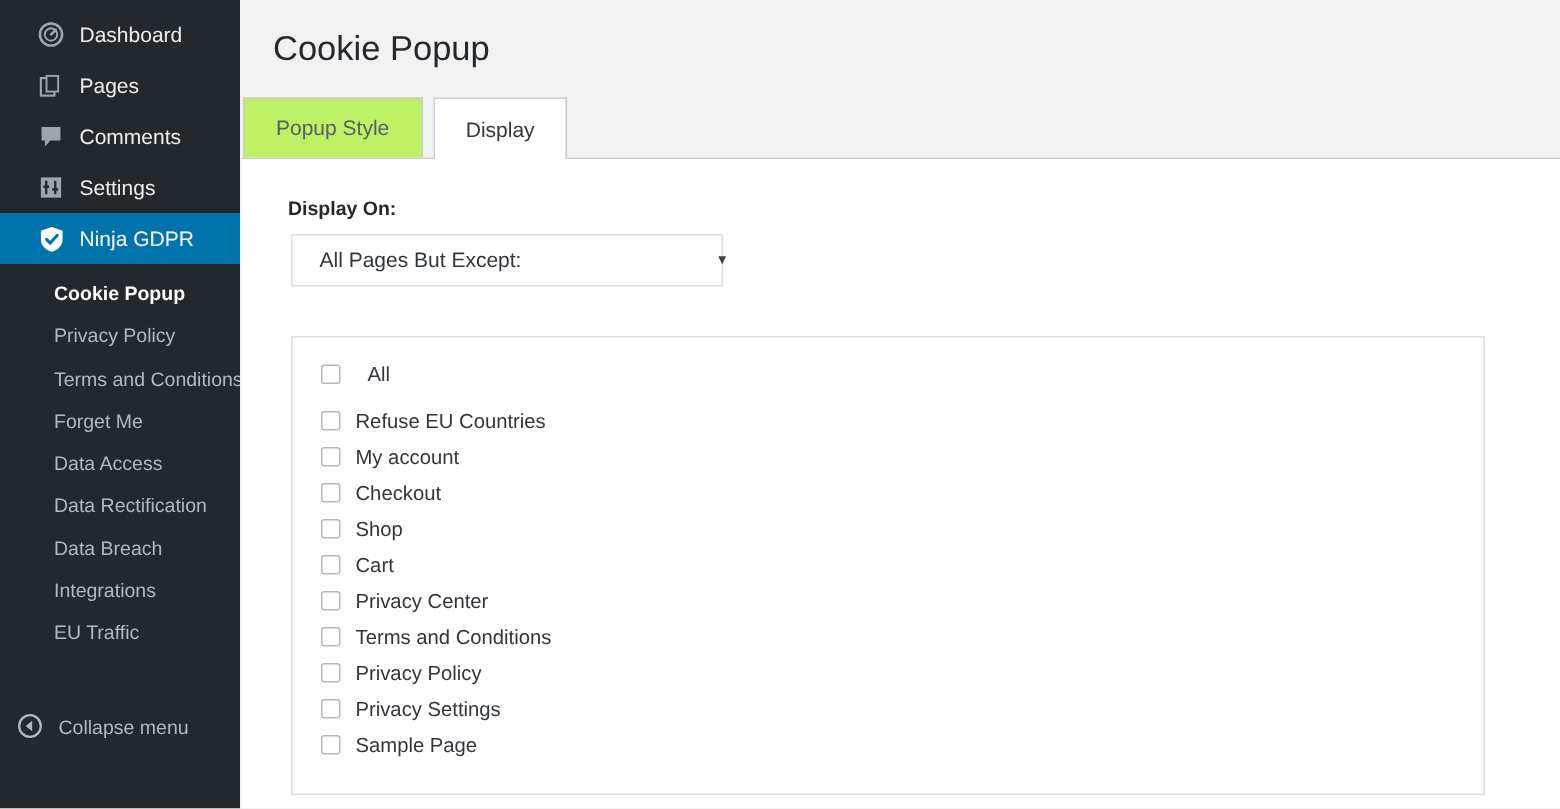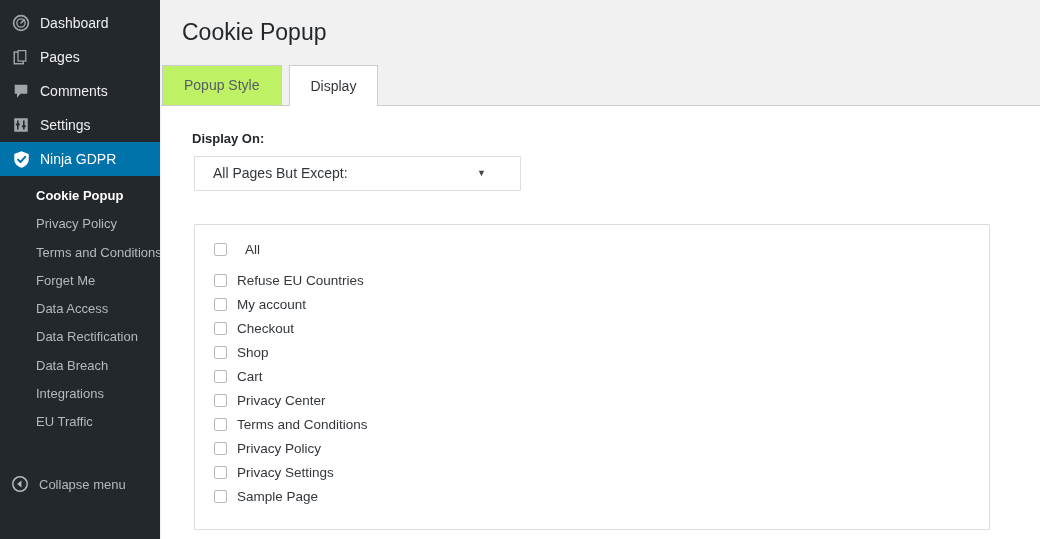--- a/index.html
+++ b/index.html
@@ -34,21 +34,21 @@
     z-index: 5;
   }
 
   .menu-top { padding-top: 6px; }
 
   .menu-item {
     position: relative;
     display: flex;
     align-items: center;
     height: 34px;
-    padding-left: 11px;
+    padding-left: 24px;
     color: #eee;
     font-size: 14px;
     line-height: 1;
   }
   .menu-item .mi-icon {
     width: 20px;
     height: 20px;
     margin-right: 9px;
     display: flex;
     align-items: center;
@@ -173,21 +173,21 @@
     line-height: 1;
   }
 
   .select-wrap {
     position: relative;
     margin: 11px 0 0 33px;
     width: 301px;
     height: 35px;
   }
   .select-box {
-    width: 327px;
+    width: 288px;
     height: 35px;
     background: #fff;
     border: 1px solid #ddd;
     border-radius: 1px;
     font-size: 14px;
     color: #32373c;
     display: flex;
     align-items: center;
     padding-left: 18px;
   }

